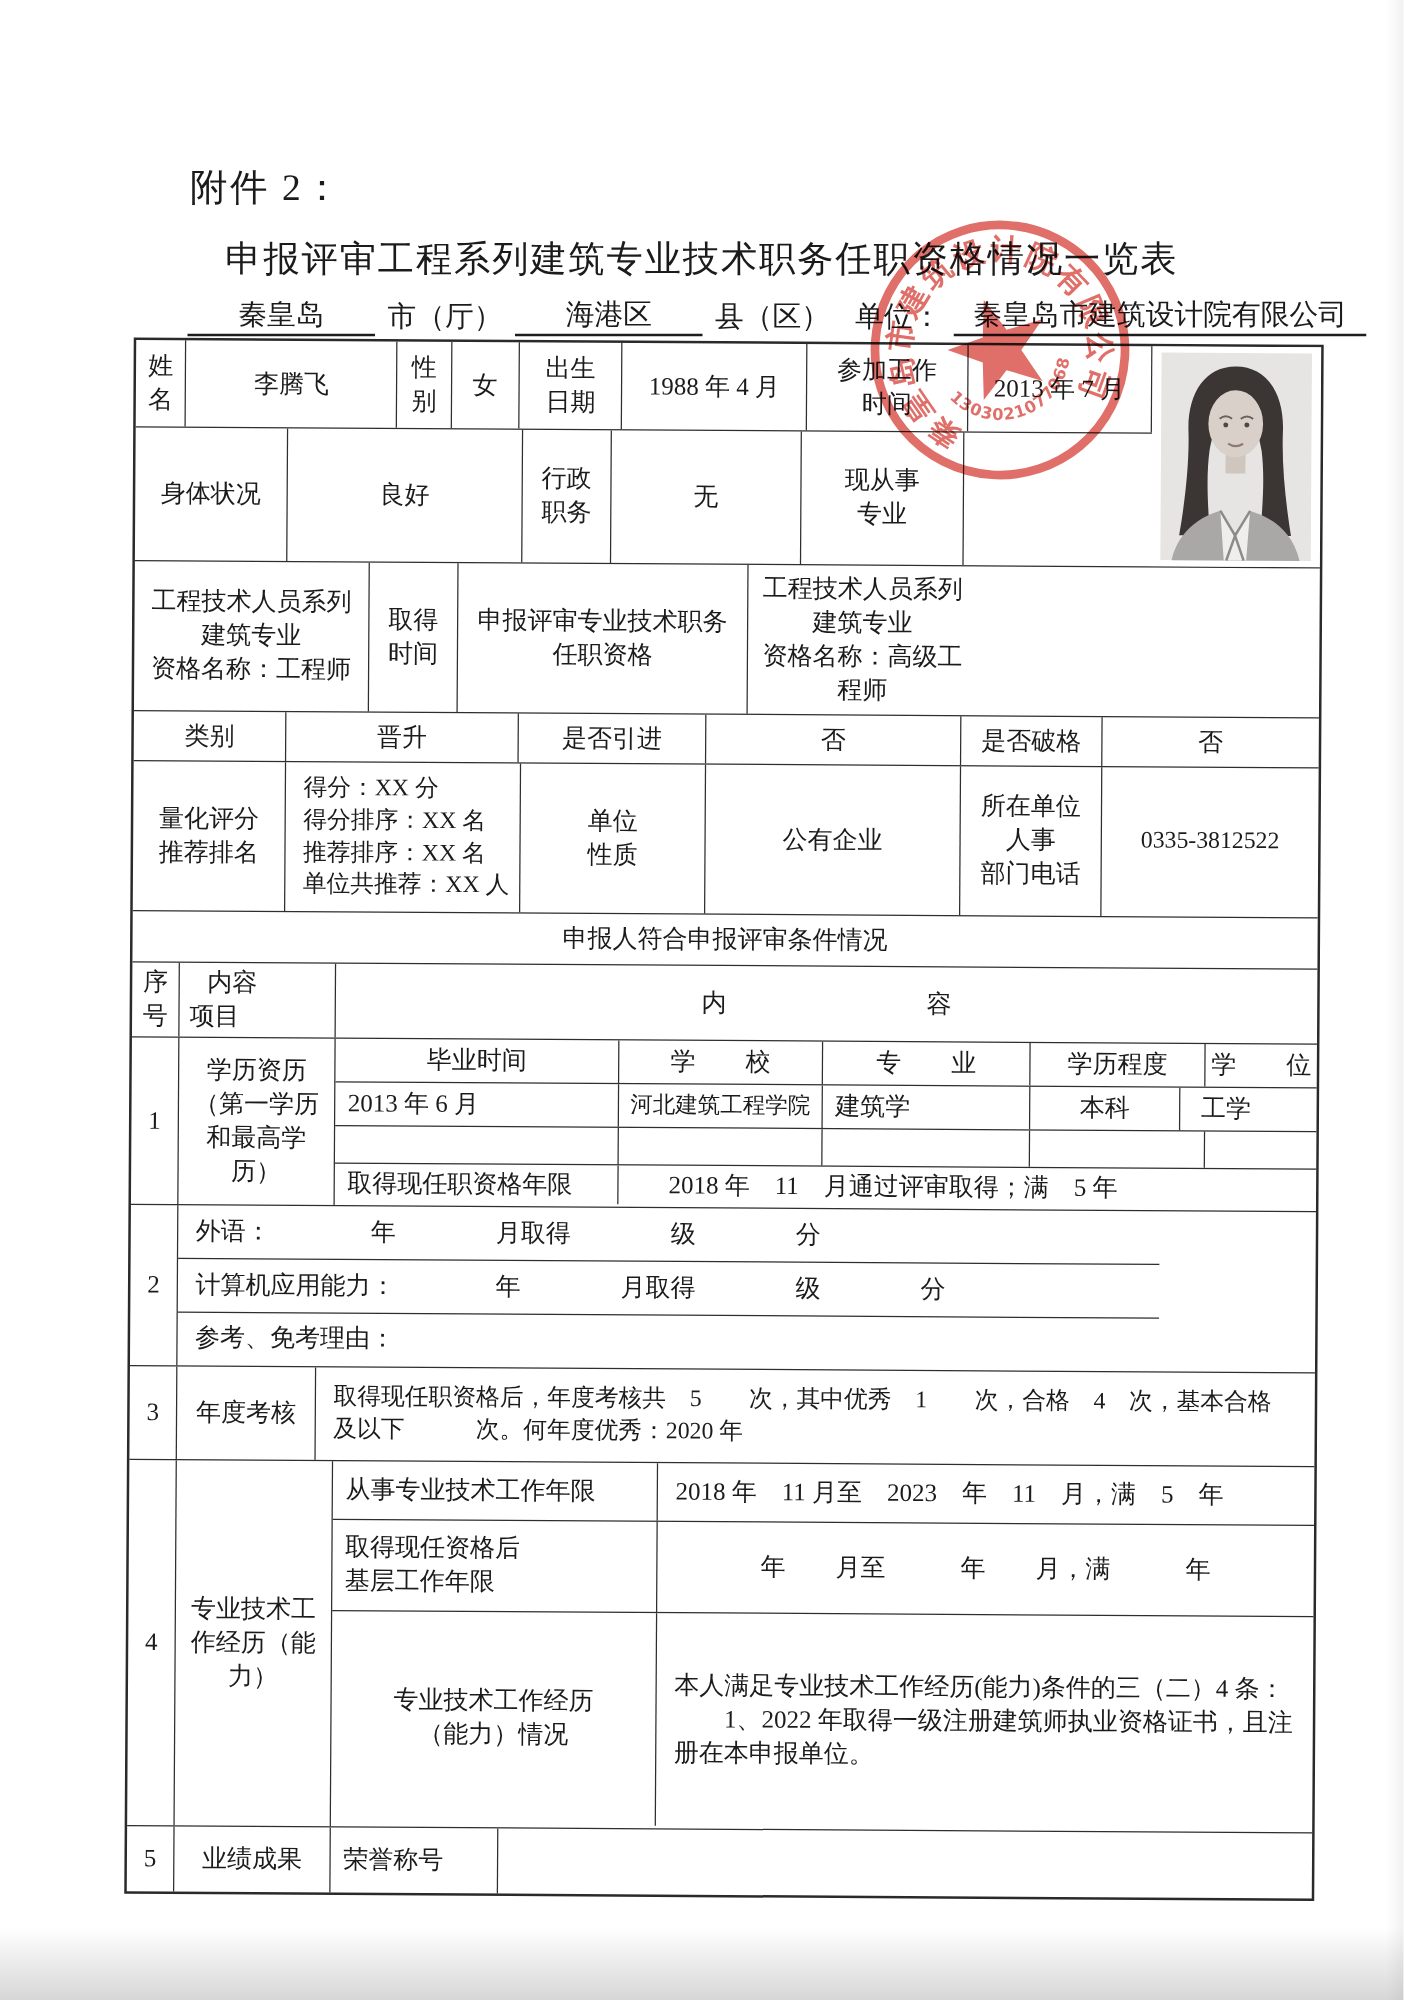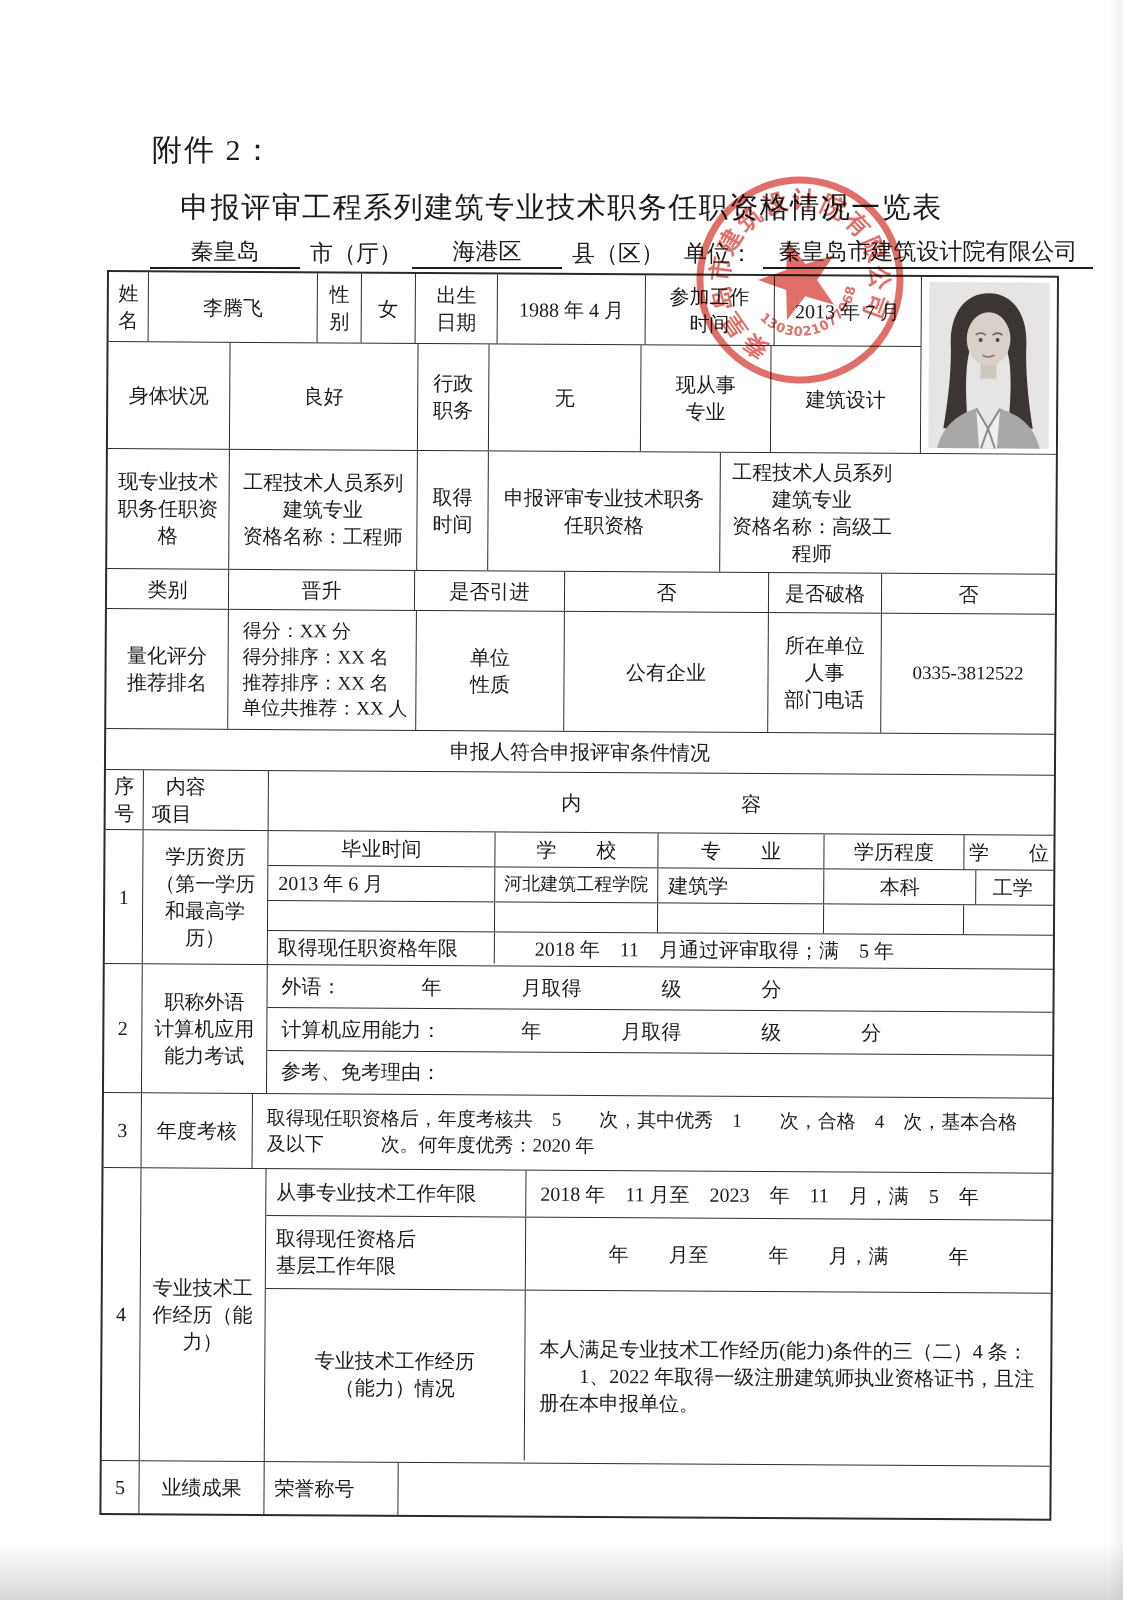--- a/index.html
+++ b/index.html
@@ -90,21 +90,20 @@
           <div class="c" style="width:188px">良好</div>
           <div class="c" style="width:71px">
             <span class="ln">行政</span>
               <span class="ln">职务</span>
           </div>
           <div class="c" style="width:152px">无</div>
           <div class="c" style="width:130px">
             <span class="ln">现从事</span>
               <span class="ln">专业</span>
           </div>
-          <div class="c" style="width:150px">建筑设计</div>
         </div>
       </div>
       <div class="c last photo-cell">
         <svg width="135" height="177" viewBox="0 0 135 177">
           <rect x="0" y="0" width="135" height="177" fill="#ffffff"></rect>
           <rect x="7" y="5" width="121" height="167" fill="#e7e5e3"></rect>
           <path d="M67 16 C42 16 28 38 29 68 C30 96 26 128 22 152 L47 152 C44 120 44 100 46 84 C50 60 58 50 67 50 C76 50 84 60 88 84 C90 100 90 120 87 152 L112 152 C108 128 104 96 105 68 C106 38 92 16 67 16 Z" fill="#3b3634"></path>
           <rect x="59" y="80" width="16" height="22" fill="#cfc6be"></rect>
           <ellipse cx="67" cy="62" rx="22" ry="27" fill="#d9d1c9"></ellipse>
           <path d="M54 58 q5 -4 10 0" stroke="#6b625c" stroke-width="1.6" fill="none"></path>
@@ -114,25 +113,20 @@
           <path d="M61 78 q6 4 12 0" stroke="#8f7a72" stroke-width="1.8" fill="none"></path>
           <path d="M16 172 C22 146 42 136 55 132 L67 150 L79 132 C93 136 113 146 119 172 Z" fill="#aaa8a6"></path>
           <path d="M55 132 L67 152 L79 132 L76 172 L58 172 Z" fill="#efeeec"></path>
           <path d="M55 132 L67 152 L60 172" stroke="#8d8b89" stroke-width="2" fill="none"></path>
           <path d="M79 132 L67 152 L74 172" stroke="#8d8b89" stroke-width="2" fill="none"></path>
         </svg>
       </div>
     </div>
 
     <div class="r" style="height:120px">
-      <div class="c" style="width:122px">
-        <span class="ln">现专业技术</span>
-          <span class="ln">职务任职资</span>
-          <span class="ln">格</span>
-      </div>
       <div class="c" style="width:188px">
         <span class="ln">工程技术人员系列</span>
           <span class="ln">建筑专业</span>
           <span class="ln">资格名称：工程师</span>
       </div>
       <div class="c" style="width:71px">
         <span class="ln">取得</span>
           <span class="ln">时间</span>
       </div>
       <div class="c" style="width:232px">
@@ -209,44 +203,39 @@
           <div class="c" style="width:227px">毕业时间</div>
           <div class="c" style="width:163px">学　　校</div>
           <div class="c" style="width:166px">专　　业</div>
           <div class="c" style="width:140px">学历程度</div>
           <div class="c last" style="width:89px">学　　位</div>
         </div>
         <div class="sr" style="height:35px">
           <div class="c leftal" style="width:227px;padding-left:10px">2013 年 6 月</div>
           <div class="c small" style="width:163px">河北建筑工程学院</div>
           <div class="c leftal" style="width:166px;padding-left:10px">建筑学</div>
-          <div class="c" style="width:152px">本科</div>
+          <div class="c" style="width:120px">本科</div>
           <div class="c last" style="width:73px">工学</div>
         </div>
         <div class="sr" style="height:30px">
           <div class="c" style="width:227px"></div>
           <div class="c" style="width:163px"></div>
           <div class="c" style="width:166px"></div>
           <div class="c" style="width:140px"></div>
           <div class="c last" style="width:89px"></div>
         </div>
         <div class="sr nb" style="height:31px">
           <div class="c leftal" style="width:227px;padding-left:10px">取得现任职资格年限</div>
           <div class="c last leftal" style="width:558px;padding-left:40px">2018 年　11　月通过评审取得；满　5 年</div>
         </div>
       </div>
     </div>
 
     <div class="r" style="height:129px">
       <div class="c" style="width:38px">2</div>
-      <div class="c" style="width:125px">
-        <span class="ln">职称外语</span>
-          <span class="ln">计算机应用</span>
-          <span class="ln">能力考试</span>
-      </div>
       <div class="col" style="width:785px">
         <div class="sr" style="height:43px">
           <div class="c last leftal" style="width:785px;padding-left:14px">外语：　　　　年　　　　月取得　　　　级　　　　分</div>
         </div>
         <div class="sr" style="height:43px">
           <div class="c last leftal" style="width:785px;padding-left:14px">计算机应用能力：　　　　年　　　　月取得　　　　级　　　　分</div>
         </div>
         <div class="sr nb" style="height:40px">
           <div class="c last leftal" style="width:785px;padding-left:14px">参考、免考理由：</div>
         </div>

